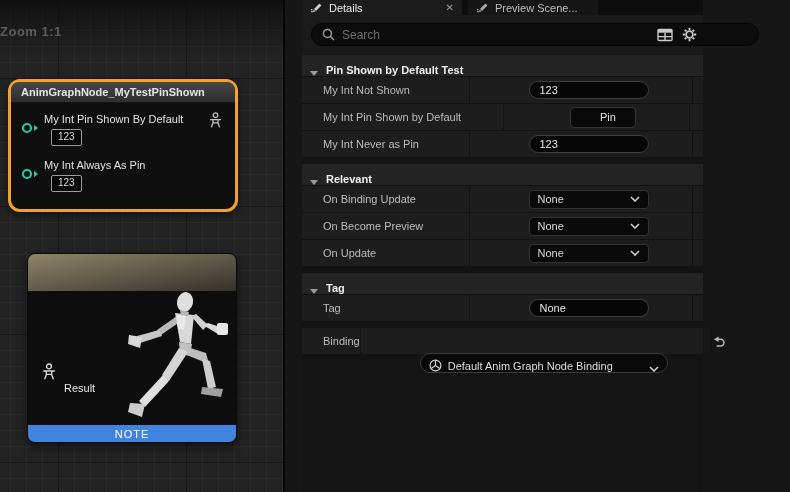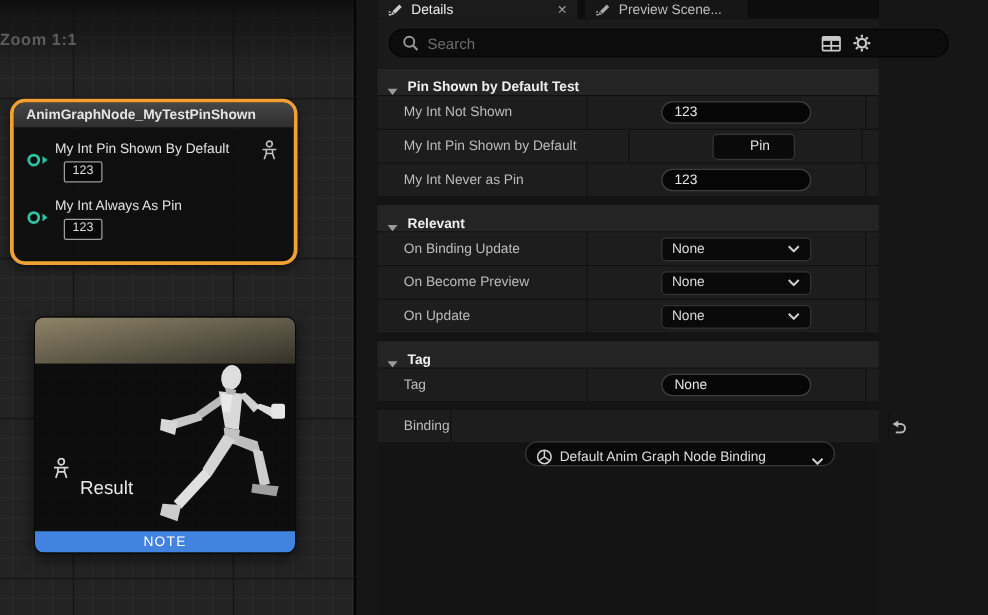--- a/index.html
+++ b/index.html
@@ -65,21 +65,21 @@
   }
   .no-header {
     height:38px; padding:4px 12px;
     background:linear-gradient(170deg,#8e8468 0%,#5d5746 55%,#343128 100%);
     border-bottom:1px solid #0c0c0c;
   }
   .no-title { font-size:12px; font-weight:bold; color:#f2f2f2; }
   .no-subtitle { font-size:11px; font-style:italic; color:rgba(214,199,163,.78); margin-top:1px; }
   .no-body { position:relative; height:135px; }
   .result-pin { position:absolute; left:13px; top:58px; display:flex; align-items:center; gap:7px; }
-  .result-label { font-size:15px; color:#e8e8e8;margin-top:32px; }
+  .result-label { font-size:11px; color:#e8e8e8;margin-top:32px; }
   .mannequin { position:absolute; right:2px; top:-2px; }
   .note-bar {
     position:absolute; left:0; right:0; bottom:0; height:17px;
     background:#4383e0; color:#fff; font-size:11px; letter-spacing:1px;
     display:flex; align-items:center; justify-content:center;
   }
 
   
   #details { position:absolute; left:302px; top:0; width:401px; height:492px; background:#141414; }
 

